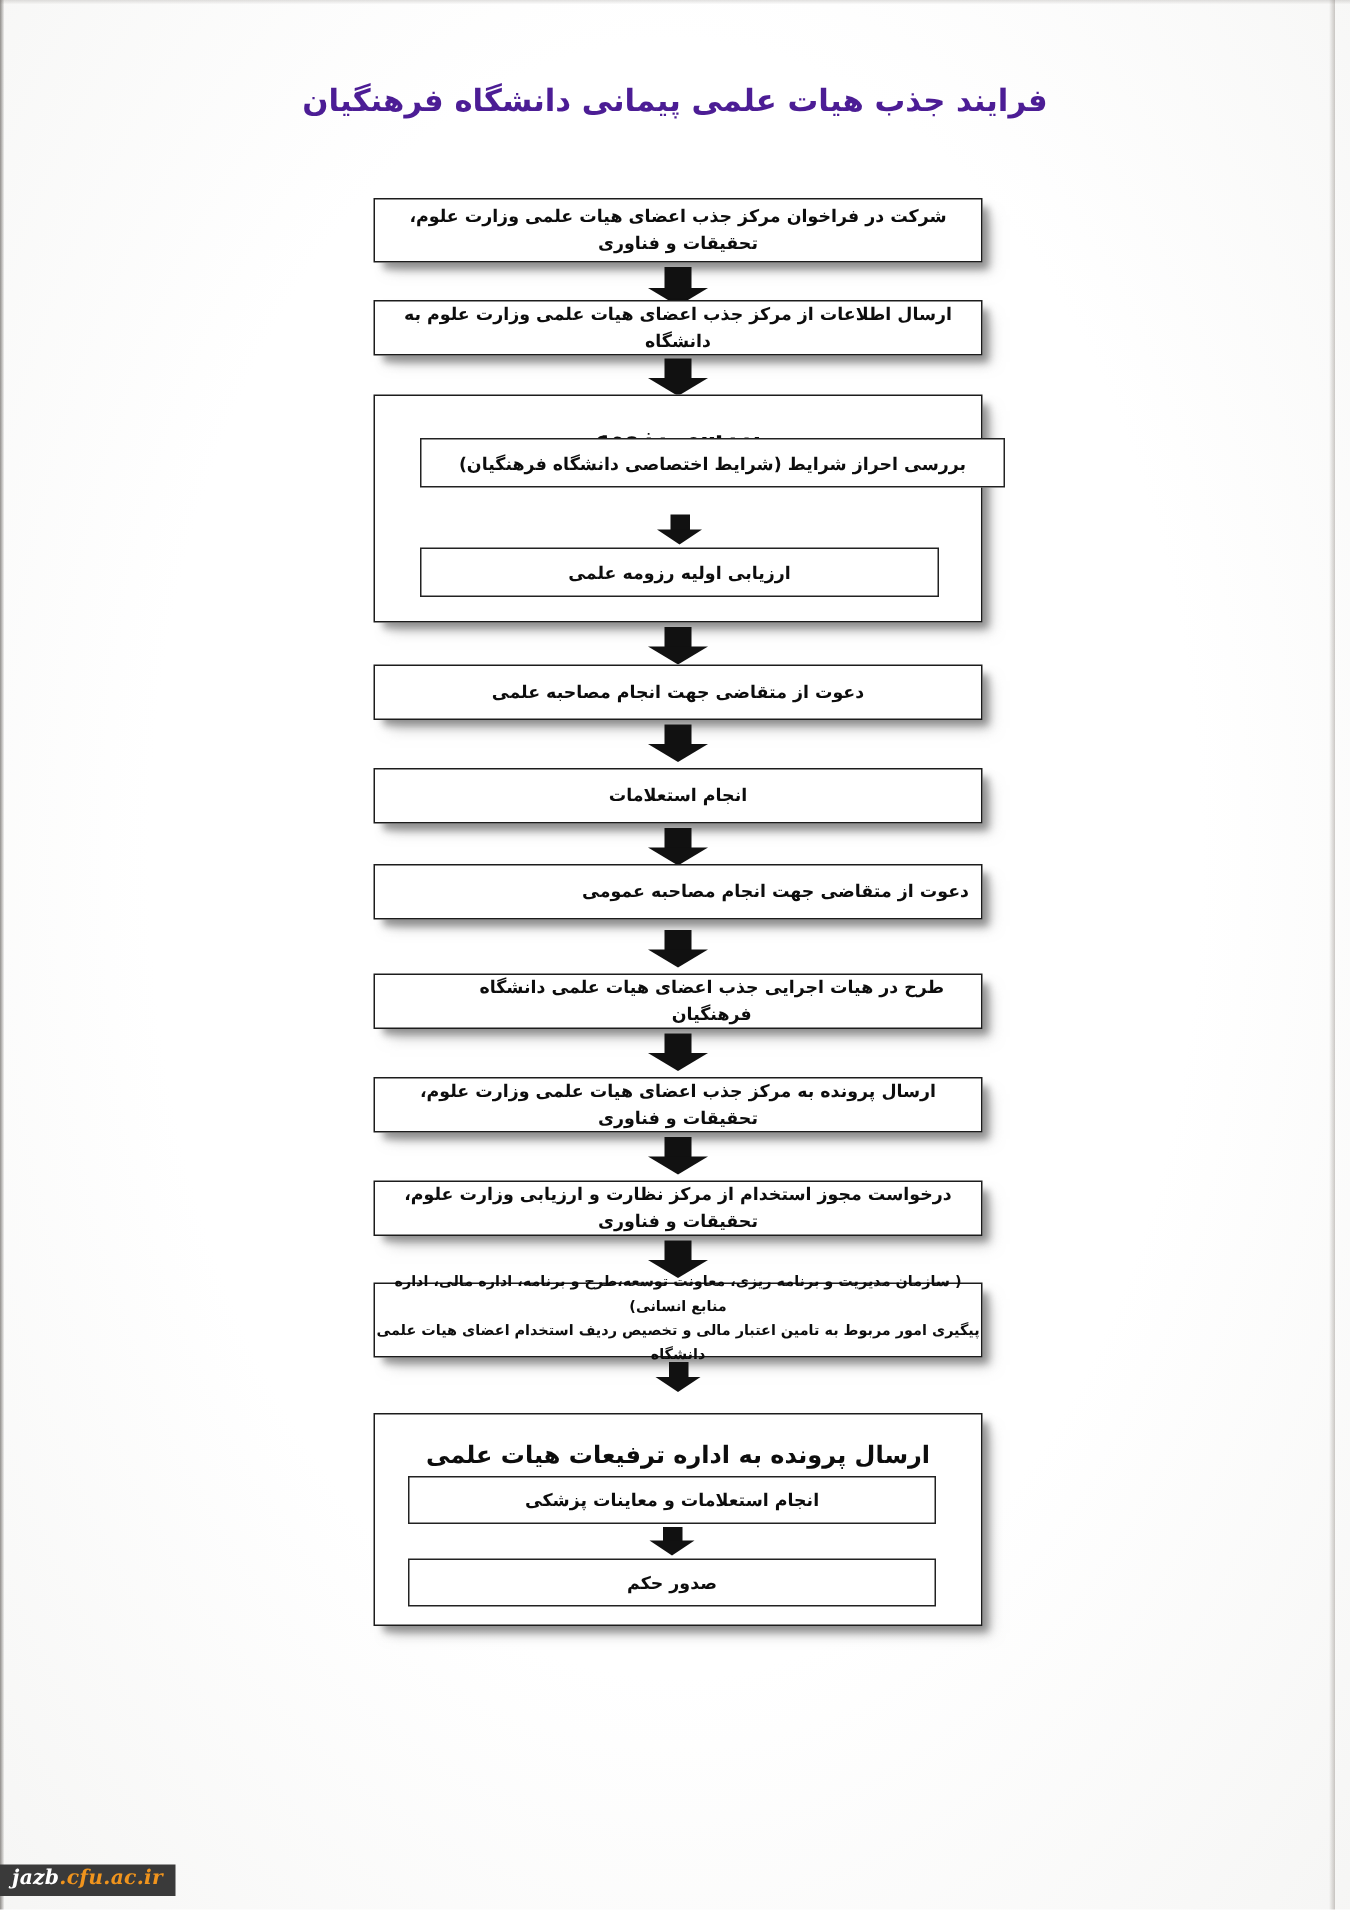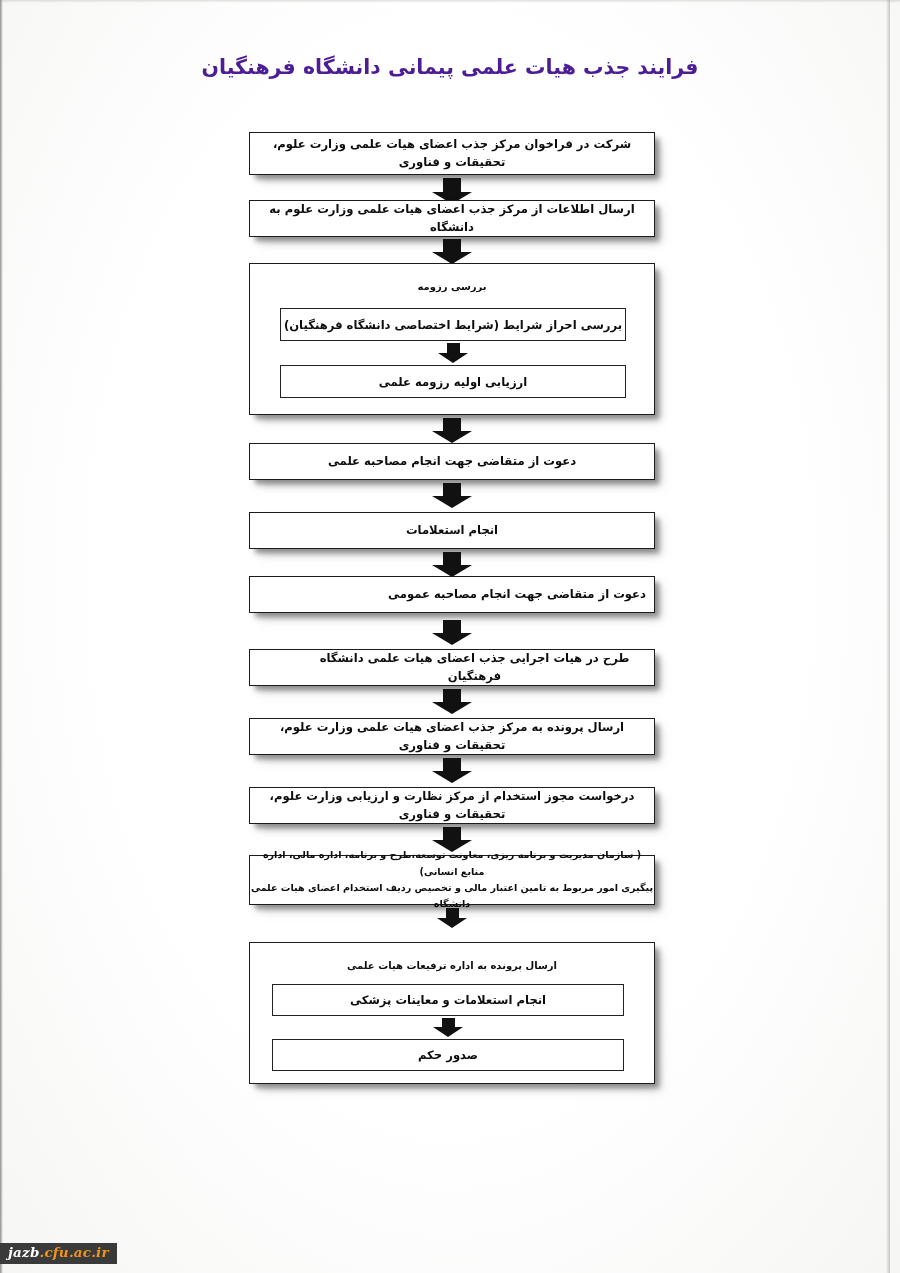--- a/index.html
+++ b/index.html
@@ -98,21 +98,21 @@
     background: #ffffff;
     border: 1.6px solid #1c1c1c;
     box-shadow: 5px 5px 5px -1px rgba(120,120,120,0.75),
                 8px 8px 9px -3px rgba(150,150,150,0.55);
   }
   .group-heading {
     position: absolute;
     left: 0;
     width: 100%;
     text-align: center;
-    font-size: 10px;
+    font-size: 16px;
     font-weight: bold;
     color: #0d0d0d;
   }
   .subnode {
     position: absolute;
     box-sizing: border-box;
     background: #ffffff;
     border: 1.5px solid #222222;
     display: flex;
     align-items: center;
@@ -193,21 +193,21 @@
   <div class="node" style="left:249px; top:200px; width:406px; height:37px;">
     <span class="node-text">ارسال اطلاعات از مرکز جذب اعضای هیات علمی وزارت علوم به دانشگاه</span>
   </div>
   <div class="arrow" style="left:432px; top:239px; height:25px;">
     <div class="shaft" style="height:14px;"></div>
     <div class="head" style="top:13px; border-top-width:12px;"></div>
   </div>
 
   <div class="group" style="left:249px; top:263px; width:406px; height:152px;">
     <div class="group-heading" style="top:17px;">بررسی رزومه</div>
-    <div class="subnode" style="left:30px; top:44px; width:346px; height:33px;">بررسی احراز شرایط  (شرایط اختصاصی دانشگاه فرهنگیان)</div>
+    <div class="subnode" style="left:30px; top:28px; width:390px; height:33px;">بررسی احراز شرایط  (شرایط اختصاصی دانشگاه فرهنگیان)</div>
     <div class="arrow sm" style="left:188px; top:79px; height:20px;">
       <div class="shaft" style="height:11px;"></div>
       <div class="head" style="top:10px; border-top-width:10px;"></div>
     </div>
     <div class="subnode" style="left:30px; top:101px; width:346px; height:33px;">ارزیابی اولیه رزومه علمی</div>
   </div>
   <div class="arrow" style="left:432px; top:418px; height:25px;">
     <div class="shaft" style="height:14px;"></div>
     <div class="head" style="top:13px; border-top-width:12px;"></div>
   </div>

